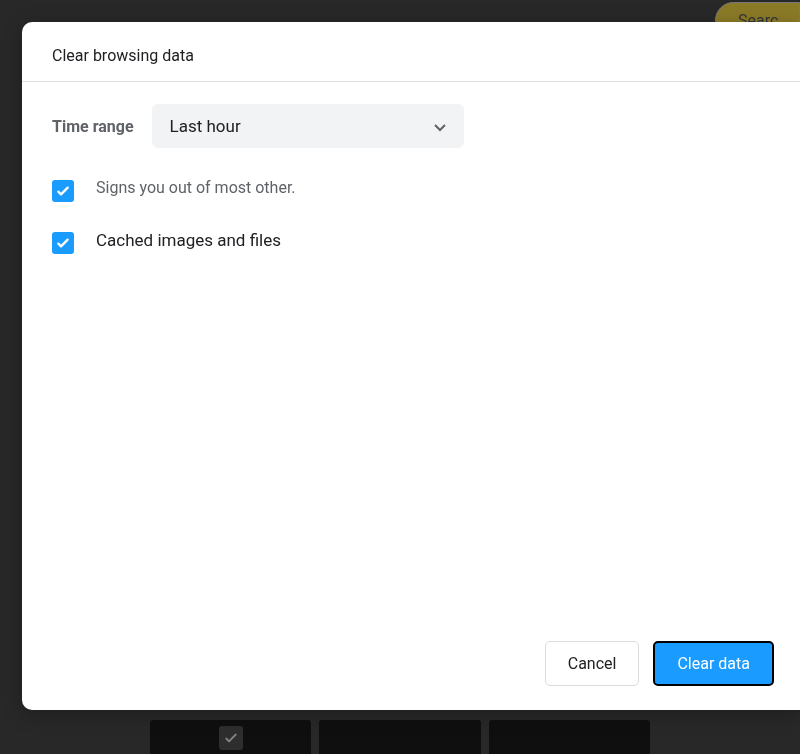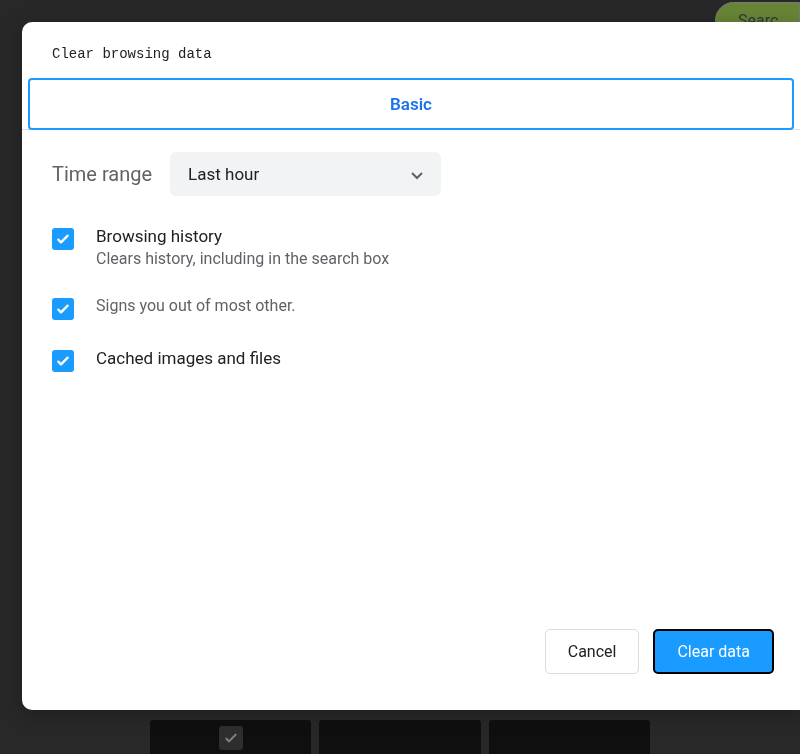--- a/index.html
+++ b/index.html
@@ -17,21 +17,21 @@
     }
     .overlay {
       position: absolute;
       inset: 0;
       background: rgba(0,0,0,0.45);
     }
     .bg-searchbar {
       position: absolute;
       top: 2px;
       right: 0;
-      background: #bef264;
+      background: #fde047;
       border: 1px solid #ddd;
       border-radius: 20px 0 0 20px;
       padding: 8px 20px 8px 22px;
       color: #5f6368;
       font-size: 16px;
       width: 85px;
       overflow: hidden;
       white-space: nowrap;
     }
     .bg-bottom {
@@ -70,25 +70,24 @@
       right: 0;
       bottom: 44px;
       background: #fff;
       border-radius: 10px 0 0 10px;
       box-shadow: 0 4px 20px rgba(0,0,0,0.25);
       display: flex;
       flex-direction: column;
       overflow: hidden;
     }
     .dialog-title {
-      font-size: 14px;
+      font-size: 16px;
       color: #202124;
       padding: 24px 42px 16px 30px;
       font-weight: 400;
-      font-family: Liberation Mono, monospace;
     }
     .tabs {
       display: flex;
       border-bottom: 1px solid #e0e0e0;
       padding: 0 4px;
     }
     .tab {
       flex: 1;
       text-align: center;
       padding: 14px 0;
@@ -112,33 +111,34 @@
       overflow: auto;
     }
     .time-row {
       display: flex;
       align-items: center;
       gap: 18px;
       margin-bottom: 30px;
     }
     .time-label {
       color: #5f6368;
-      font-size: 20px;
+      font-size: 16px;
+      font-weight: bold;
     }
     .select {
       background: #f1f3f4;
       border: none;
       border-radius: 6px;
       padding: 12px 18px;
       font-size: 17px;
       color: #202124;
       display: flex;
       align-items: center;
       justify-content: space-between;
-      width: 271px;
+      width: 312px;
       cursor: pointer;
     }
     .select-caret {
       margin-left: auto;
     }
     .option-row {
       display: flex;
       align-items: flex-start;
       gap: 22px;
       margin-bottom: 28px;
@@ -162,21 +162,21 @@
     }
     .option-title {
       font-size: 17px;
       color: #202124;
     }
     .option-desc {
       font-size: 16px;
       color: #5f6368;
     }
     .footer {
-      padding: 18px 26px 36px;
+      padding: 18px 26px 24px;
       display: flex;
       justify-content: flex-end;
       gap: 14px;
     }
     .btn {
       padding: 11px 22px;
       font-size: 16px;
       border-radius: 5px;
       cursor: pointer;
       font-family: inherit;
@@ -210,67 +210,55 @@
   <div class="bg-thumb"></div>
   <div class="bg-thumb"></div>
 </div>
 
 <div class="overlay"></div>
 
 <div class="dialog">
   <div class="dialog-title">Clear browsing data</div>
 
   <div class="tabs">
-    <div class="tab active">Basic</div>
   </div>
 
   <div class="content">
 
     <div class="time-row">
       <span class="time-label">Time range</span>
       <div class="select">
         <span>Last hour</span>
         <span class="select-caret">
           <svg width="12" height="8" viewBox="0 0 12 8">
               <path d="M1 1l5 5 5-5" stroke="#5f6368" stroke-width="2" fill="none"></path>
             </svg>
         </span>
       </div>
     </div>
 
+
     <div class="option-row">
       <div class="checkbox">
         <svg width="16" height="16" viewBox="0 0 24 24">
             <path d="M5 13l4 4L19 7" stroke="#fff" stroke-width="3.5" fill="none" stroke-linecap="round" stroke-linejoin="round"></path>
           </svg>
       </div>
       <div class="option-text">
-        <span class="option-title">Browsing history</span>
-        <span class="option-desc">Clears history, including in the search box</span>
+        <span class="option-desc">Signs you out of most other.</span>
       </div>
     </div>
 
     <div class="option-row">
       <div class="checkbox">
         <svg width="16" height="16" viewBox="0 0 24 24">
             <path d="M5 13l4 4L19 7" stroke="#fff" stroke-width="3.5" fill="none" stroke-linecap="round" stroke-linejoin="round"></path>
           </svg>
       </div>
       <div class="option-text">
-        <span class="option-desc">Signs you out of most other.</span>
-      </div>
-    </div>
-
-    <div class="option-row">
-      <div class="checkbox">
-        <svg width="16" height="16" viewBox="0 0 24 24">
-            <path d="M5 13l4 4L19 7" stroke="#fff" stroke-width="3.5" fill="none" stroke-linecap="round" stroke-linejoin="round"></path>
-          </svg>
-      </div>
-      <div class="option-text">
         <span class="option-title">Cached images and files</span>
       </div>
     </div>
 
   </div>
 
   <div class="footer">
     <button class="btn btn-secondary">Cancel</button>
     <button class="btn btn-primary">Clear data</button>
   </div>

